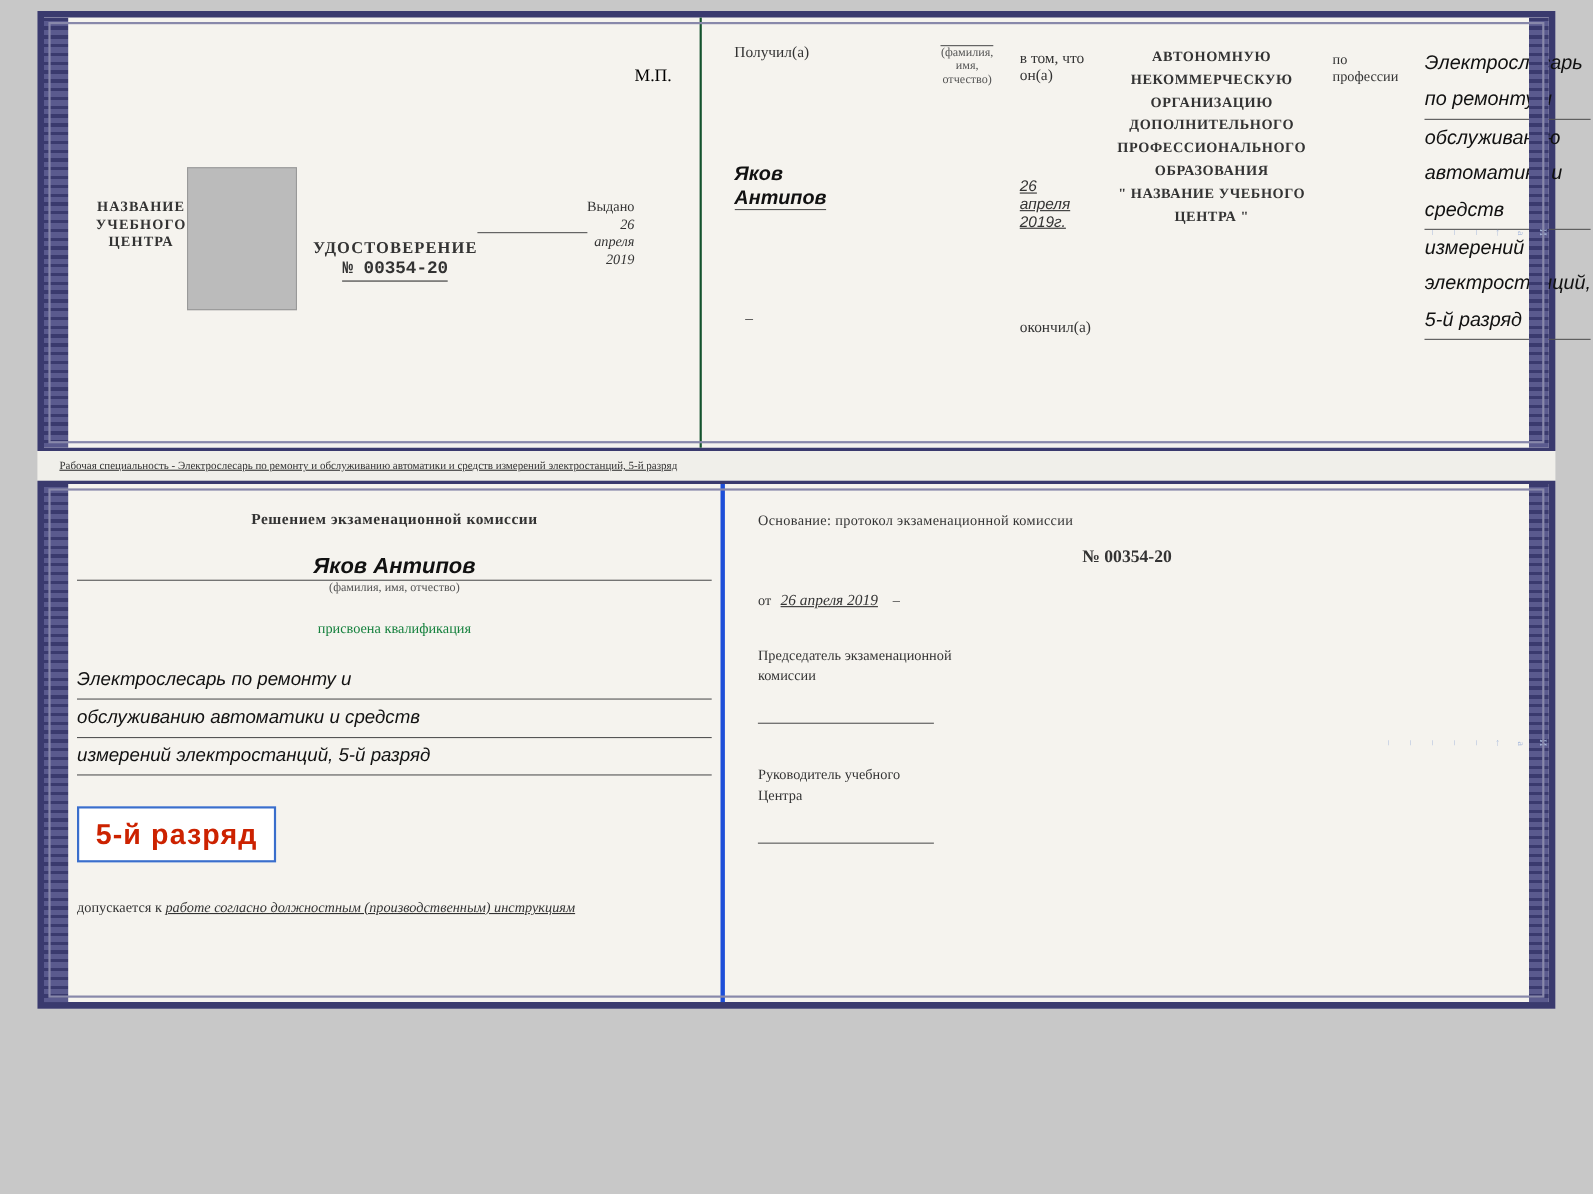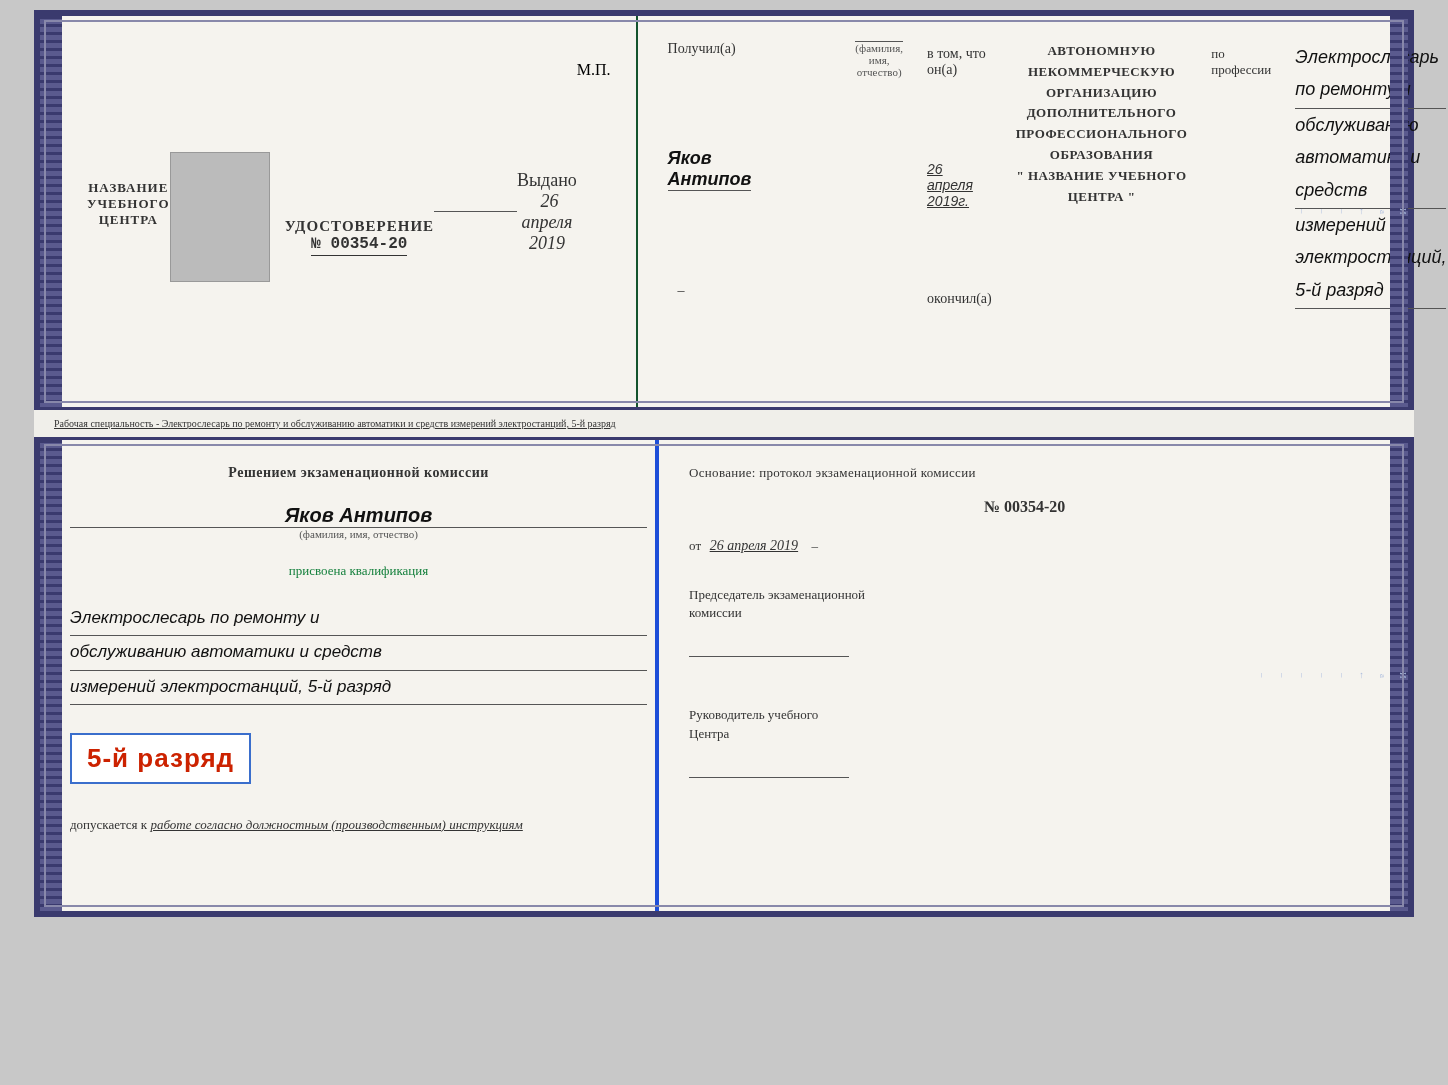--- a/index.html
+++ b/index.html
@@ -305,21 +305,21 @@
     }
 
     .signature-line {
       border-bottom: 1px solid #555;
       width: 160px;
       height: 30px;
       margin: 5px 0;
     }
 
     .rukovoditel-block {
-      margin-top: 32px;
+      margin-top: 20px;
     }
 
     
     .right-strip {
       width: 18px;
       background: repeating-linear-gradient(
         to bottom,
         #3a3a6e 0px,
         #3a3a6e 3px,
         #5a5a8e 3px,
@@ -370,21 +370,21 @@
       <div class="left-block-inner">
         <div class="photo-placeholder"></div>
         <div style="display:flex;flex-direction:column;align-items:center;margin-top:40px;">
           <div class="udostoverenie-title">УДОСТОВЕРЕНИЕ</div>
           <div class="udostoverenie-number">№ 00354-20</div>
         </div>
       </div>
 
       <div style="flex:1"></div>
       <div class="separator-line"></div>
-      <div style="font-size:18px;color:#333;text-align:center;">
+      <div style="font-size:13px;color:#333;text-align:right;">
         <span>Выдано</span>
         <span style="font-family:'Comic Sans MS',cursive;font-style:italic;margin-left:5px;">26 апреля 2019</span>
       </div>
       <div style="margin-top:15px;align-self:flex-start;">М.П.</div>
     </div>
 
     <div class="diploma-right">
 
       <div style="display:flex;align-items:baseline;gap:8px;flex-wrap:wrap;">
         <span style="font-size:14px;color:#333;">Получил(а)</span>

